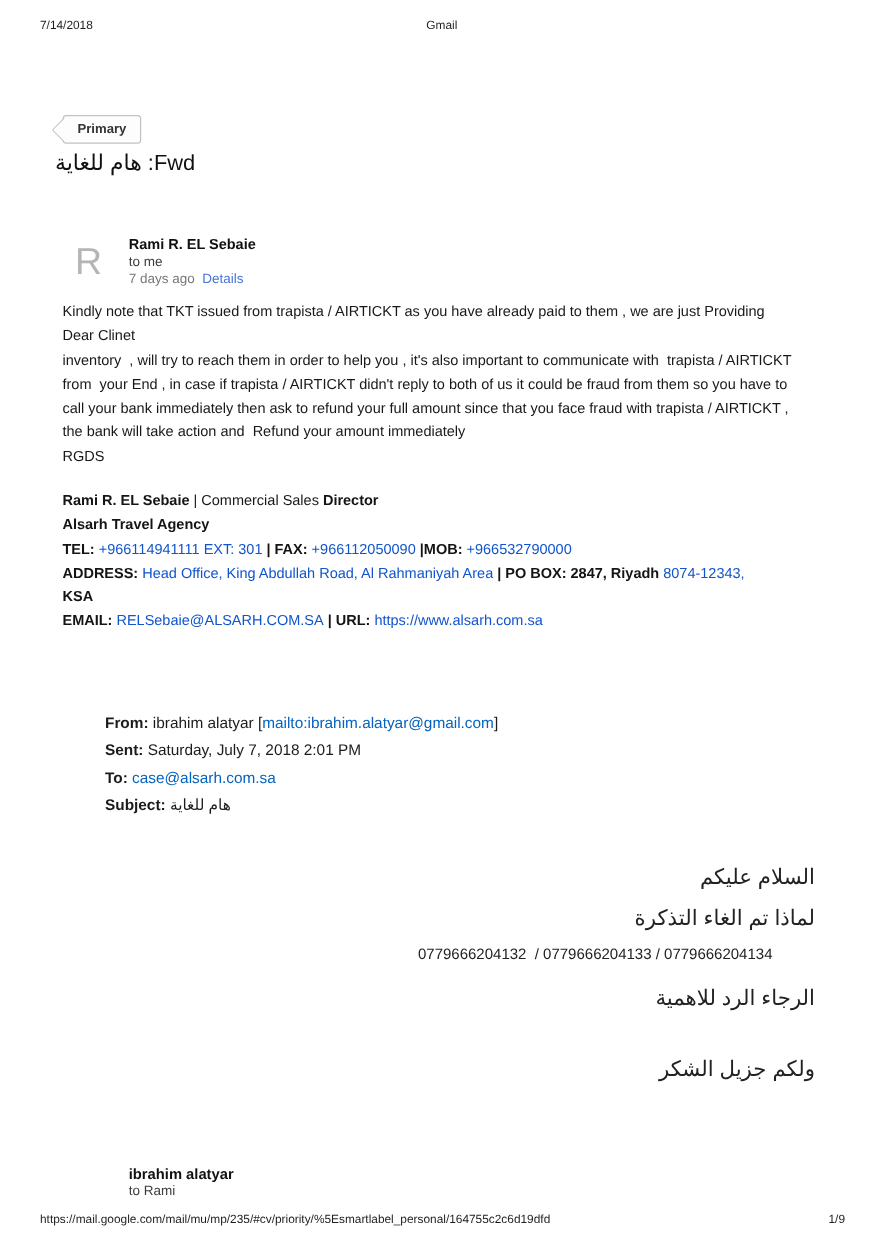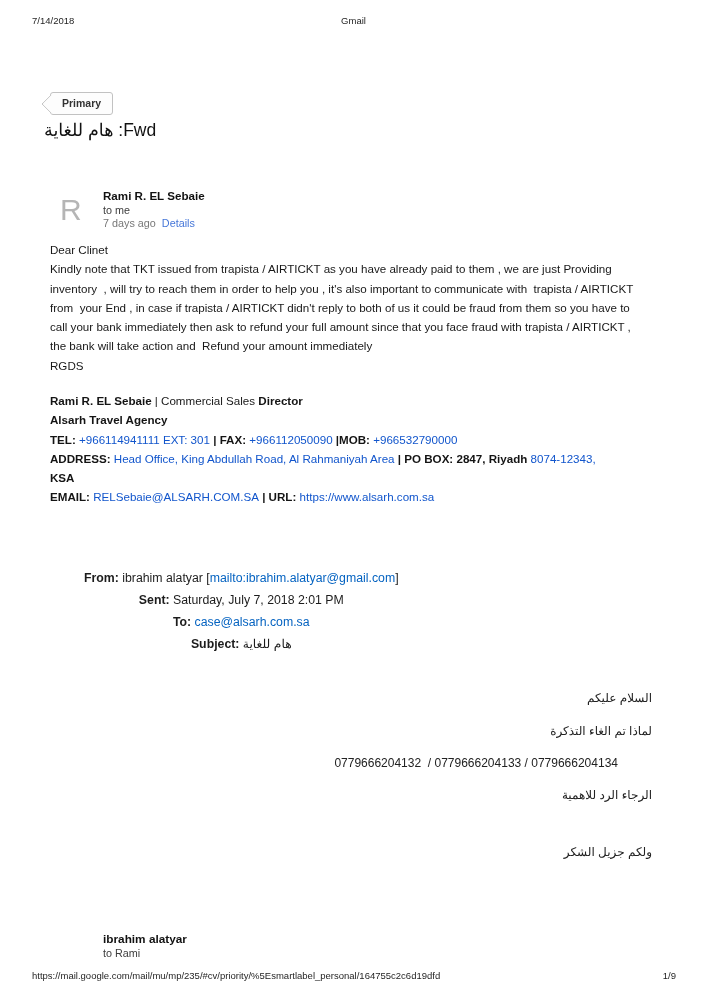--- a/index.html
+++ b/index.html
@@ -31,25 +31,25 @@
 
   .body-block{position:absolute;left:50px;top:240px;}
   .body-line{font-size:11.6px;line-height:19.3px;color:#181818;white-space:pre;}
 
   .sig-block{position:absolute;left:50px;top:391px;}
   .sig-line{font-size:11.6px;line-height:19.3px;color:#181818;white-space:pre;}
   .sig-line .b{font-weight:bold;color:#141414;}
   .sig-line .lnk{color:#1155cc;}
 
   .quoted-block{position:absolute;left:84px;top:567px;}
-  .q-line{font-size:12.3px;line-height:22px;color:#1c1c1c;white-space:pre;text-align:center;}
+  .q-line{font-size:12.3px;line-height:22px;color:#1c1c1c;white-space:pre;}
   .q-line .b{font-weight:bold;}
   .q-line .lnk{color:#0563c1;}
 
-  .ar-line{position:absolute;right:55px;font-size:12px;color:#222;direction:rtl;white-space:nowrap;}
+  .ar-line{position:absolute;right:55px;font-size:17px;color:#222;direction:rtl;white-space:nowrap;}
   .ar-1{top:691px;} .ar-2{top:724px;} .ar-4{top:788px;} .ar-5{top:845px;}
   .ar-numbers{position:absolute;right:89px;top:756px;font-size:12px;color:#222;
               direction:ltr;white-space:pre;}
 
   .m2-name{position:absolute;left:103px;top:932px;font-size:11.8px;font-weight:bold;color:#111;}
   .m2-to{position:absolute;left:103px;top:947px;font-size:10.8px;color:#3c3c3c;}
 </style>
 </head>
 <body>
 
@@ -63,22 +63,22 @@
   </div>
 
   <div class="subject" dir="rtl">Fwd: هام للغاية</div>
 
   <div class="avatar">R</div>
   <div class="sender-name">Rami R. EL Sebaie</div>
   <div class="to-me">to me</div>
   <div class="time-row"><span>7 days ago</span><span class="details-link">Details</span></div>
 
   <div class="body-block">
+    <div class="body-line">Kindly note that TKT issued from trapista / AIRTICKT as you have already paid to them , we are just Providing</div>
     <div class="body-line">Dear Clinet</div>
-    <div class="body-line">Kindly note that TKT issued from trapista / AIRTICKT as you have already paid to them , we are just Providing</div>
     <div class="body-line">inventory  , will try to reach them in order to help you , it's also important to communicate with  trapista / AIRTICKT</div>
     <div class="body-line">from  your End , in case if trapista / AIRTICKT didn't reply to both of us it could be fraud from them so you have to</div>
     <div class="body-line">call your bank immediately then ask to refund your full amount since that you face fraud with trapista / AIRTICKT ,</div>
     <div class="body-line">the bank will take action and  Refund your amount immediately</div>
     <div class="body-line">RGDS</div>
   </div>
 
   <div class="sig-block">
     <div class="sig-line"><span class="b">Rami R. EL Sebaie</span><span> | Commercial Sales </span><span class="b">Director</span></div>
     <div class="sig-line"><span class="b">Alsarh Travel Agency</span></div>

